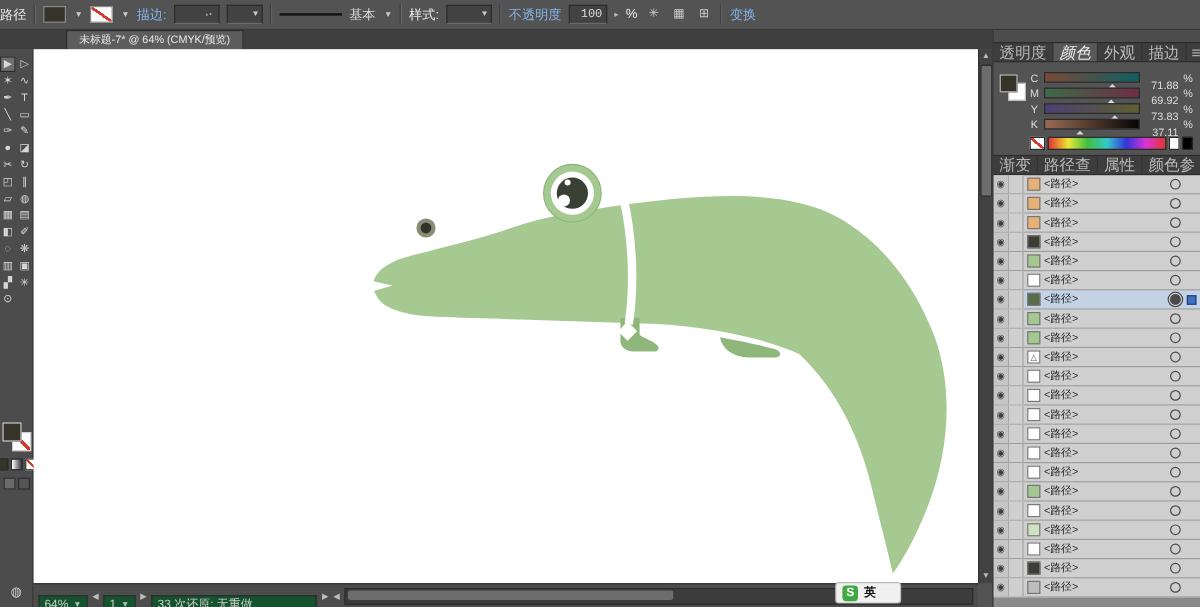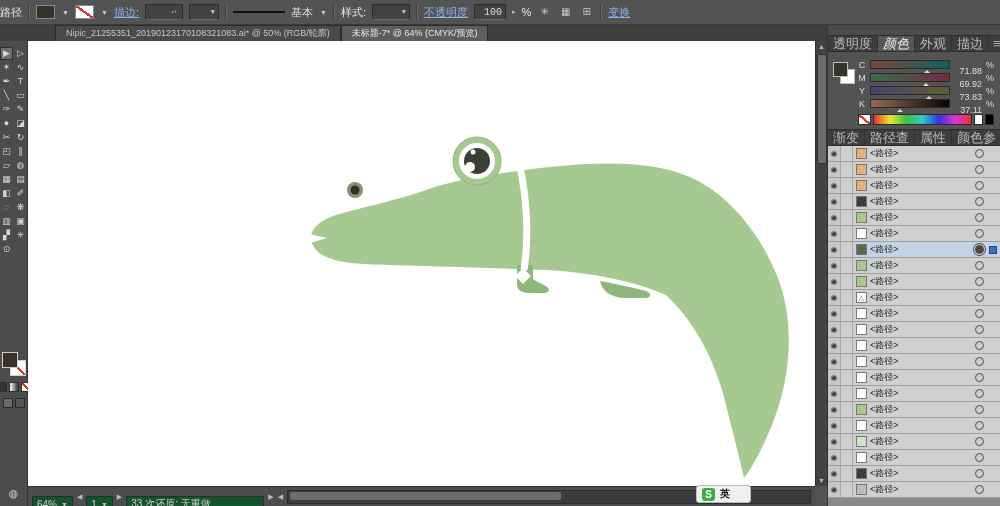--- a/index.html
+++ b/index.html
@@ -4,21 +4,21 @@
 <style>
   html,body{margin:0;padding:0;background:#2b2b2b;}
   .app{position:relative;width:1000px;height:506px;background:#535353;
        font-family:"Liberation Sans","DejaVu Sans",sans-serif;overflow:hidden;
        -webkit-user-select:none;user-select:none;}
   
   .control-bar{position:absolute;top:0;left:0;right:0;height:24px;background:#535353;
     border-bottom:1px solid #393939;display:flex;align-items:center;gap:6px;padding:0 0;
     color:#ddd;font-size:11px;white-space:nowrap;}
   .cb-label{color:#e8e8e8;}
-  .cb-link{color:var(--link-blue,#86b3e8);text-decoration:underline;cursor:pointer;}
+  .cb-link{color:var(--link-blue,#86b3e8);cursor:pointer;}
   .sep{width:1px;height:16px;background:#404040;border-right:1px solid #666;}
   .swatch{width:17px;height:12px;border:1px solid #8a8a8a;display:inline-block;}
   .swatch.fill{background:#36332b;}
   .swatch.stroke{background:
      linear-gradient(to top right,transparent 44%,#d23a2e 44%,#d23a2e 56%,transparent 56%),#fff;}
   .dd{font-size:7px;color:#c9c9c9;margin-left:1px;}
   .inset{background:#424242;border:1px solid #2c2c2c;border-bottom-color:#6a6a6a;
     height:14px;display:inline-flex;align-items:center;padding:0 3px;color:#ddd;font-size:10px;font-family:Liberation Mono, monospace;}
   .stepper{flex-direction:column;justify-content:center;width:10px;gap:0;padding:0;font-size:5px;line-height:5px;color:#bbb;}
   .line-preview{width:52px;height:2px;background:#111;display:inline-block;}
@@ -157,23 +157,20 @@
     <span class="sb-arrow">▸</span>
     <span class="cb-label">%</span>
     <span class="cb-icon">✳</span>
     <span class="cb-icon">▦</span>
     <span class="cb-icon">⊞</span>
     <span class="sep"></span>
     <span class="cb-link">变换</span>
   </div>
 
   <div class="tab-bar">
-    <div class="doc-tab">
-        <span>Nipic_21255351_20190123170108321083.ai*  @  50% (RGB/轮廓)</span>
-      </div>
       <div class="doc-tab active">
         <span>未标题-7*  @  64% (CMYK/预览)</span>
       </div>
   </div>
 
   <div class="toolbox">
     <div class="tools">
       <div class="tool active"><span class="tg">▶</span></div>
         <div class="tool"><span class="tg">▷</span></div>
         <div class="tool"><span class="tg">✶</span></div>

